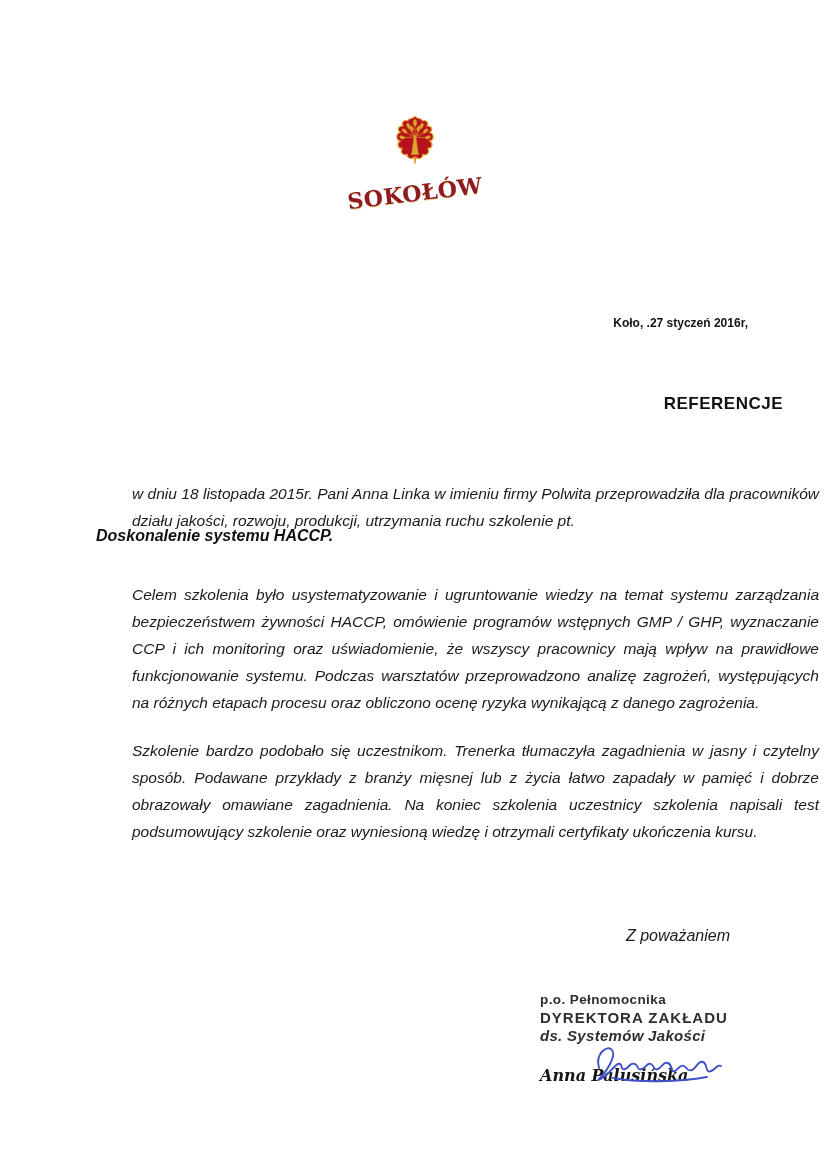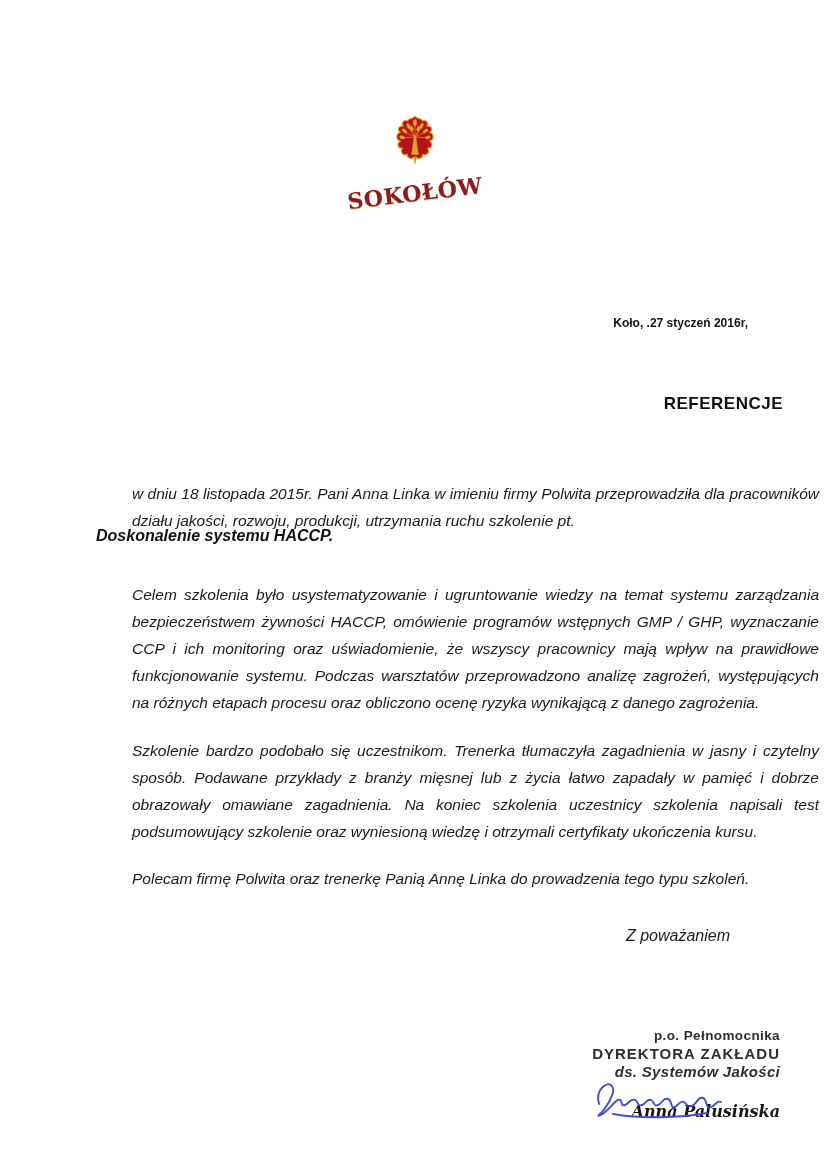--- a/index.html
+++ b/index.html
@@ -43,21 +43,21 @@
   .p2{top:565px;}
   .p3{top:721px;}
   .p4{top:849px;}
   .closing{
     position:absolute;top:927px;right:96px;
     font-style:italic;font-size:16px;color:#1b1b1b;
   }
   
   .sig-block{
     position:absolute;top:992px;left:540px;width:240px;
-    text-align:right;color:#2e2e2e;margin-top:36px;
+    text-align:left;color:#2e2e2e;
   }
   .sig-line1{font-size:13.5px;font-weight:bold;letter-spacing:.4px;}
   .sig-line2{font-size:15px;font-weight:bold;letter-spacing:1px;margin-top:2px;}
   .sig-line3{font-size:15px;font-weight:bold;letter-spacing:.3px;margin-top:1px;font-style:italic;}
   .sig-script{position:absolute;left:45px;top:48px;}
   .sig-name{
     margin-top:22px;
     font-family:"DejaVu Serif","Liberation Serif",serif;
     font-style:italic;font-weight:bold;font-size:16px;color:#161616;
   }
@@ -108,21 +108,20 @@
   <div class="doc-title">REFERENCJE</div>
 
   <p class="body-par p1">w dniu 18 listopada 2015r. Pani Anna Linka w imieniu firmy Polwita przeprowadziła dla pracowników działu jakości, rozwoju, produkcji, utrzymania ruchu szkolenie pt.</p>
 
   <div class="subject-line">Doskonalenie systemu HACCP.</div>
 
   <p class="body-par p2">Celem szkolenia było usystematyzowanie i ugruntowanie wiedzy na temat systemu zarządzania bezpieczeństwem żywności HACCP, omówienie programów wstępnych GMP / GHP, wyznaczanie CCP i ich monitoring oraz uświadomienie, że wszyscy pracownicy mają wpływ na prawidłowe funkcjonowanie systemu. Podczas warsztatów przeprowadzono analizę zagrożeń, występujących na różnych etapach procesu oraz obliczono ocenę ryzyka wynikającą z danego zagrożenia.</p>
 
   <p class="body-par p3">Szkolenie bardzo podobało się uczestnikom. Trenerka tłumaczyła zagadnienia w jasny i czytelny sposób. Podawane przykłady z branży mięsnej lub z życia łatwo zapadały w pamięć i dobrze obrazowały omawiane zagadnienia. Na koniec szkolenia uczestnicy szkolenia napisali test podsumowujący szkolenie oraz wyniesioną wiedzę i otrzymali certyfikaty ukończenia kursu.</p>
 
-  <p class="body-par p4">Polecam firmę Polwita oraz trenerkę Panią Annę Linka do prowadzenia tego typu szkoleń.</p>
 
   <div class="closing">Z poważaniem</div>
 
   <div class="sig-block">
     <div class="sig-line1">p.o. Pełnomocnika</div>
     <div class="sig-line2">DYREKTORA ZAKŁADU</div>
     <div class="sig-line3">ds. Systemów Jakości</div>
     <svg class="sig-script" width="150" height="44" viewBox="0 0 150 44" aria-hidden="true">
       <g fill="none" stroke="#4050c8" stroke-width="1.9" stroke-linecap="round">
         <path d="M14 28 C10 14 22 4 27 10 C32 16 20 34 13 40 C22 38 28 26 33 24 C38 22 35 31 40 29 C45 27 45 22 50 24 C54 26 52 31 57 29 C62 27 62 22 66 24 C70 26 68 31 73 29 C78 27 78 21 83 23 C88 25 85 33 90 31 C94 29 95 24 99 26 C103 28 102 32 107 30 C112 28 113 20 118 22 C123 24 120 34 126 31 C131 29 132 24 136 26"></path>

